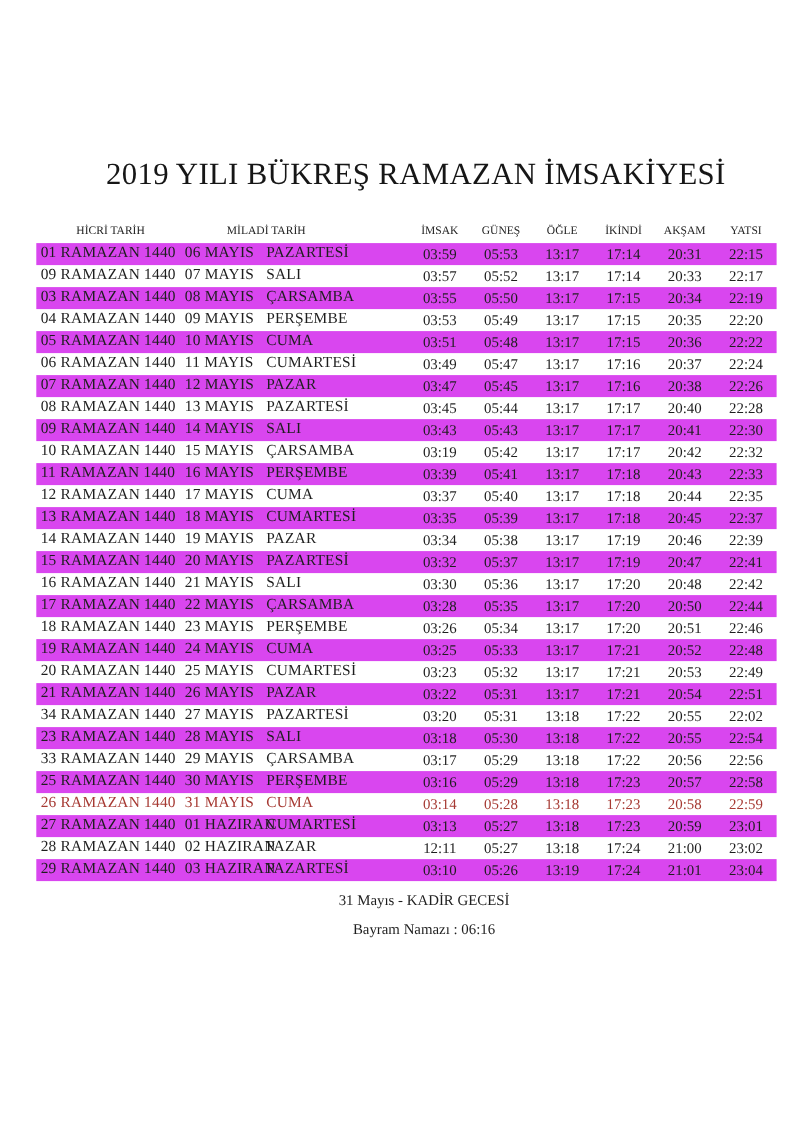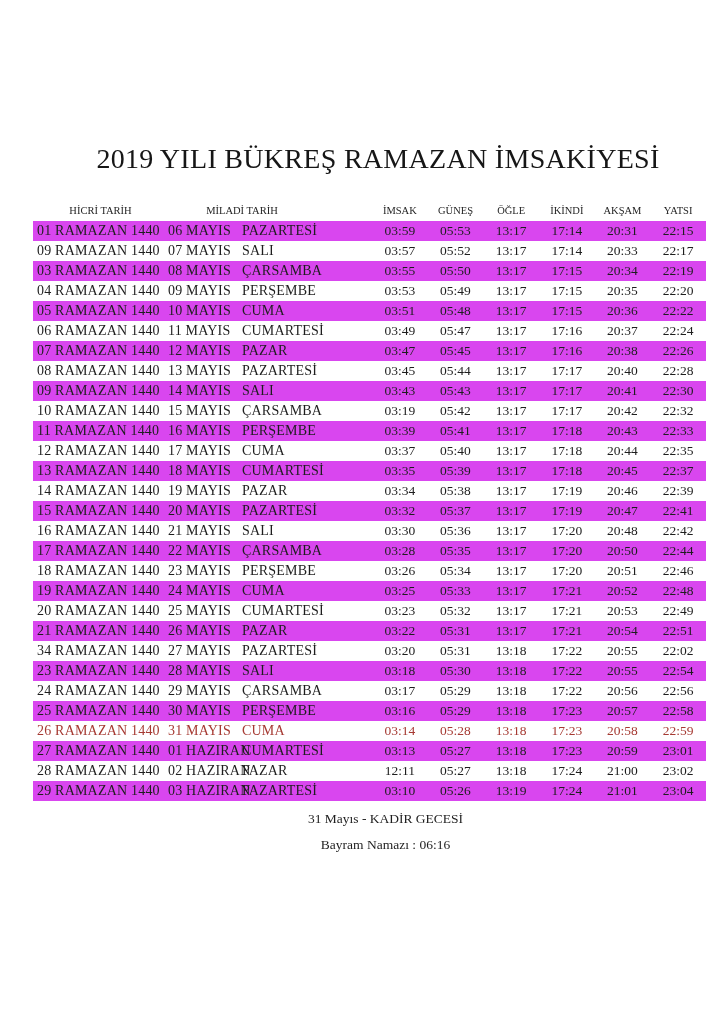--- a/index.html
+++ b/index.html
@@ -322,21 +322,21 @@
       <div class="cell c-date">28 MAYIS</div>
       <div class="cell c-day">SALI</div>
       <div class="cell c-time">03:18</div>
       <div class="cell c-time">05:30</div>
       <div class="cell c-time">13:18</div>
       <div class="cell c-time">17:22</div>
       <div class="cell c-time">20:55</div>
       <div class="cell c-time">22:54</div>
     </div>
         <div class="grid-row row">
-      <div class="cell c-hicri">24 RAMAZAN 1440</div>
+      <div class="cell c-hicri">33 RAMAZAN 1440</div>
       <div class="cell c-date">29 MAYIS</div>
       <div class="cell c-day">ÇARSAMBA</div>
       <div class="cell c-time">03:17</div>
       <div class="cell c-time">05:29</div>
       <div class="cell c-time">13:18</div>
       <div class="cell c-time">17:22</div>
       <div class="cell c-time">20:56</div>
       <div class="cell c-time">22:56</div>
     </div>
         <div class="grid-row row stripe">

